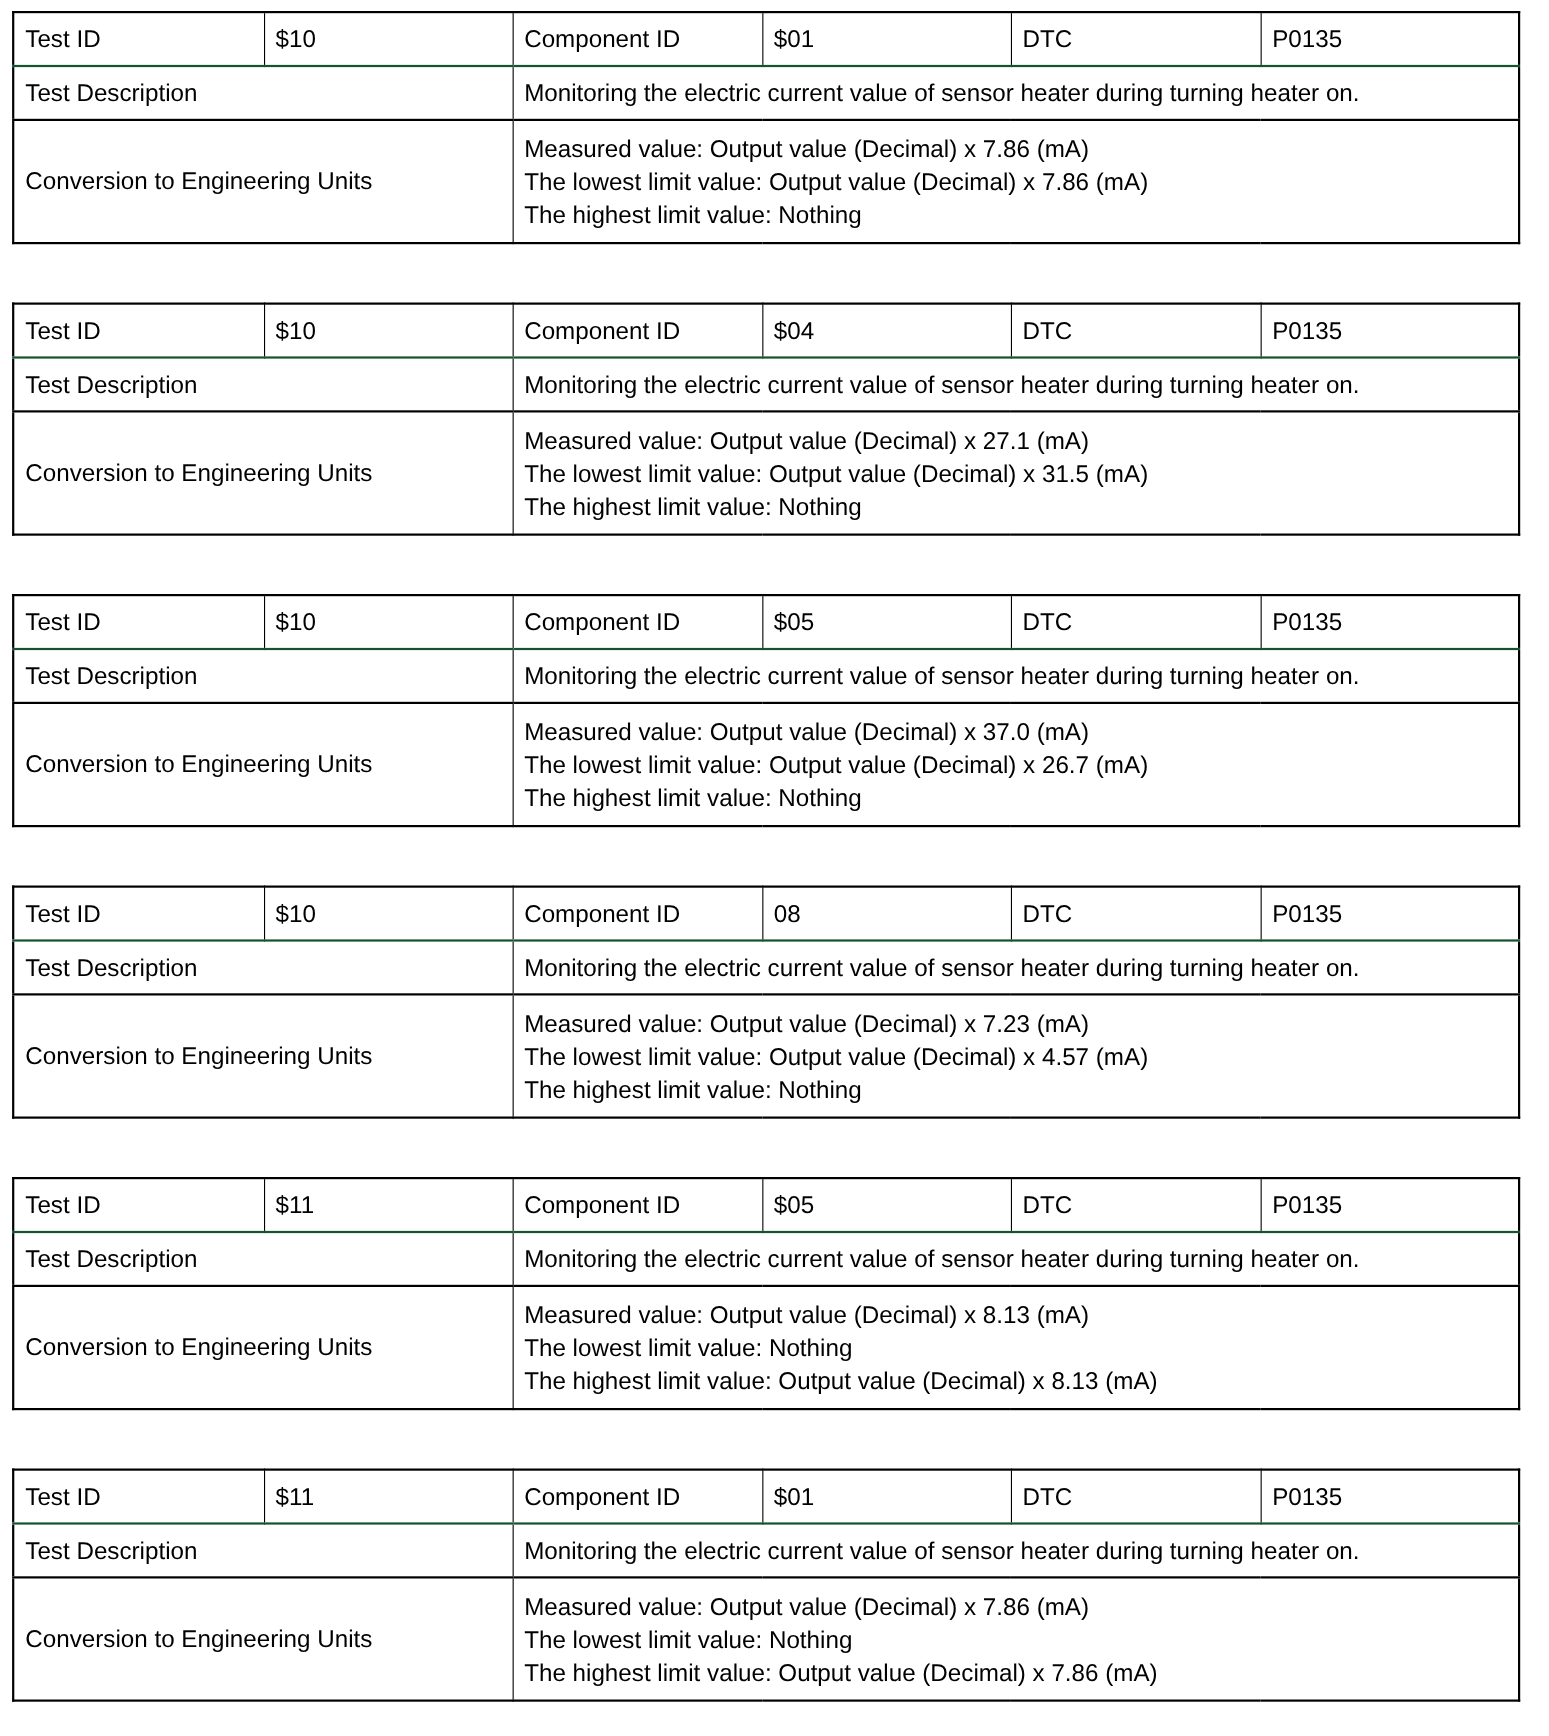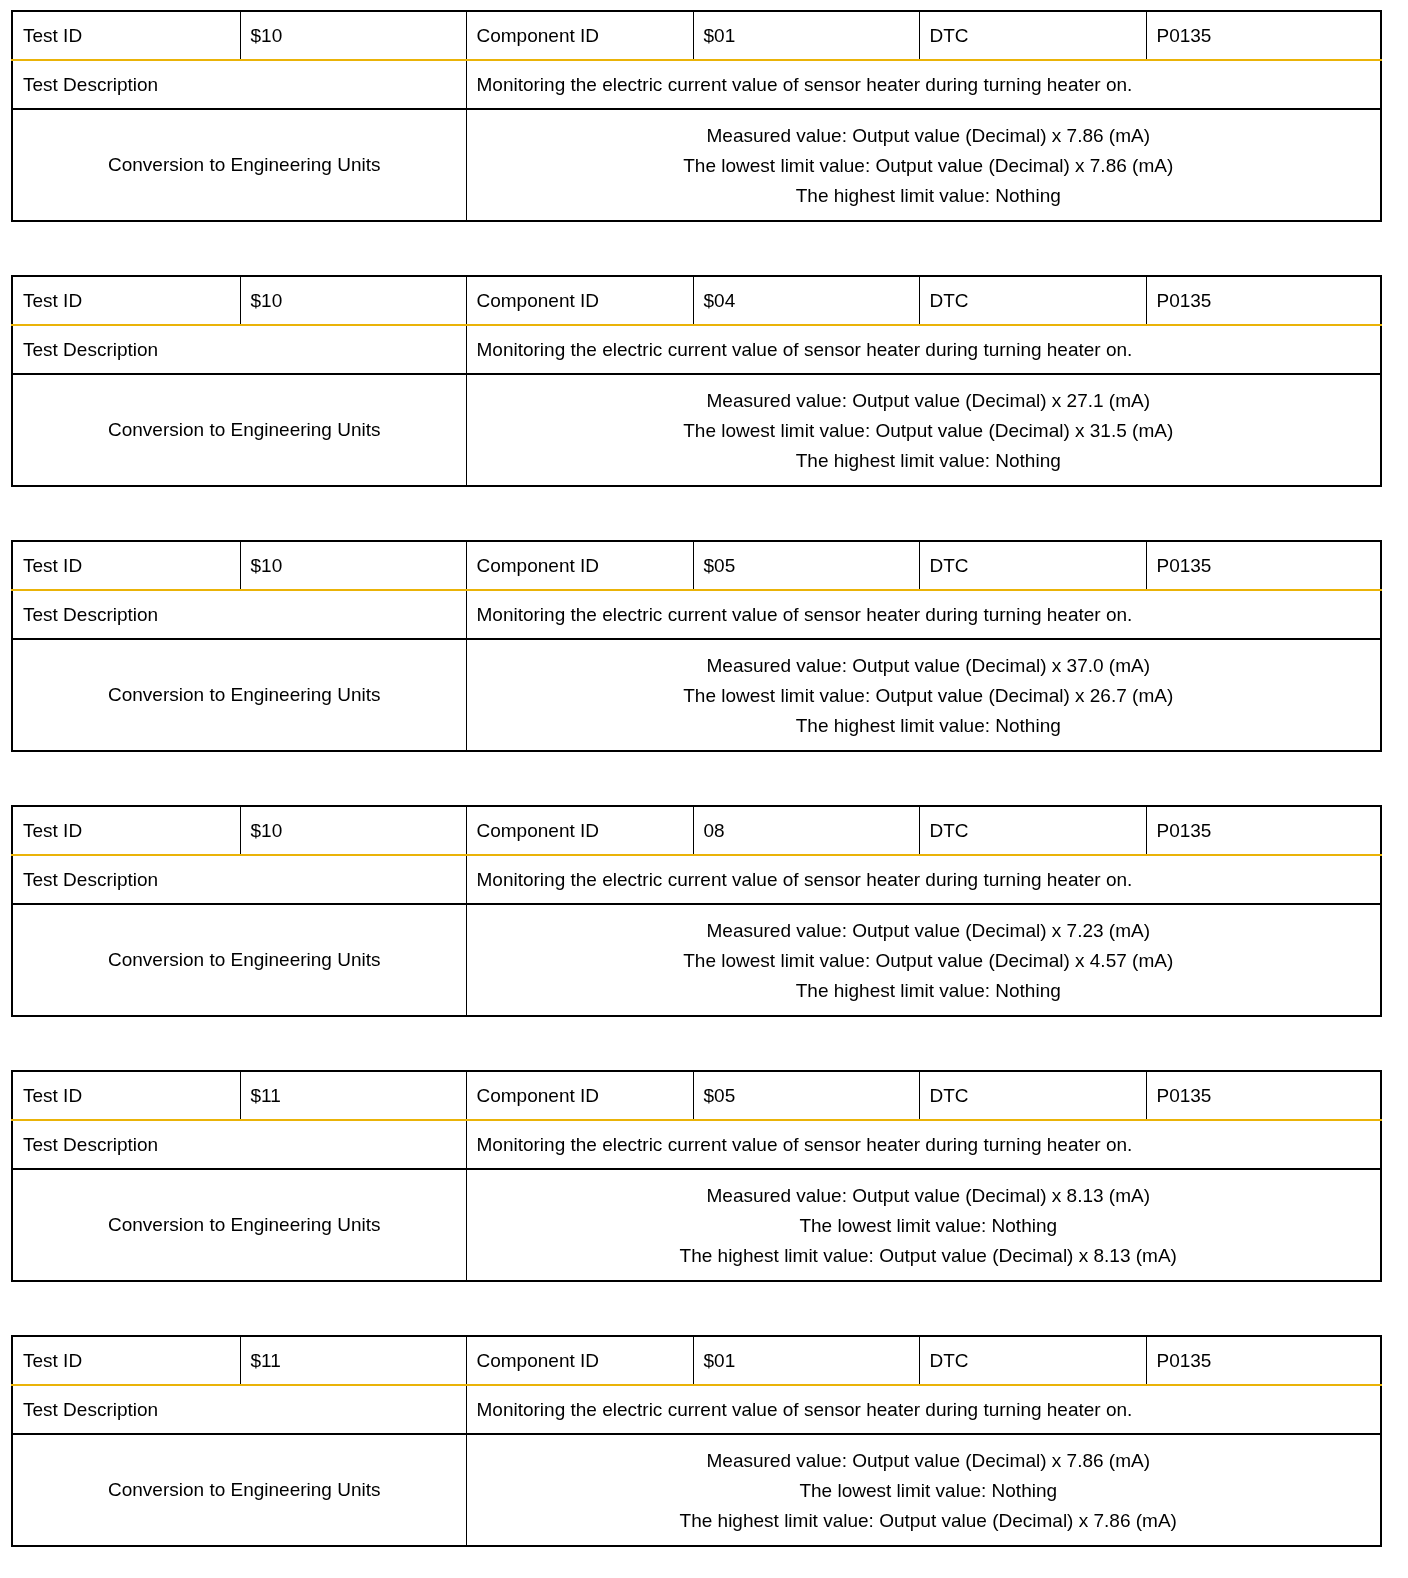--- a/index.html
+++ b/index.html
@@ -1,24 +1,24 @@
 <!DOCTYPE html>
 <html><head>
 <meta charset="utf-8">
 <style>
   html, body { margin: 0; padding: 0; background: #ffffff; }
   body { width: 1408px; height: 1578px; position: relative; overflow: hidden;
          font-family: "Liberation Sans", "DejaVu Sans", sans-serif; color: #000; }
   .tbl { position: absolute; left: 11px; width: 1369px; border-collapse: collapse;
          table-layout: fixed; border: 2px solid #000; }
-  .tbl td { border: 1.5px solid #000; padding: 0 0 0 10px; font-size: 19px;
+  .tbl td { border: 1.5px solid #000; padding: 0 0 0 10px; font-size: 22px;
             line-height: 30px; vertical-align: middle; white-space: nowrap; overflow: hidden; }
   .tbl tr.r1 td { height: 47px; }
-  .tbl tr.r2 td { height: 47px; border-top: 2px solid #eab308; }
-  .tbl tr.r3 td { height: 108px; border-top: 2px solid #000; text-align: center; }
+  .tbl tr.r2 td { height: 47px; border-top: 2px solid #14532d; }
+  .tbl tr.r3 td { height: 108px; border-top: 2px solid #000; }
   .tbl tr.r3 td.conv-lines { padding-top: 2px; }
   .conv-line { display: block; }
 </style>
 </head>
 <body>
 
 <div id="tables-root">
   <table class="tbl" style="top: 10px;">
     <colgroup>
       <col style="width:228px">

